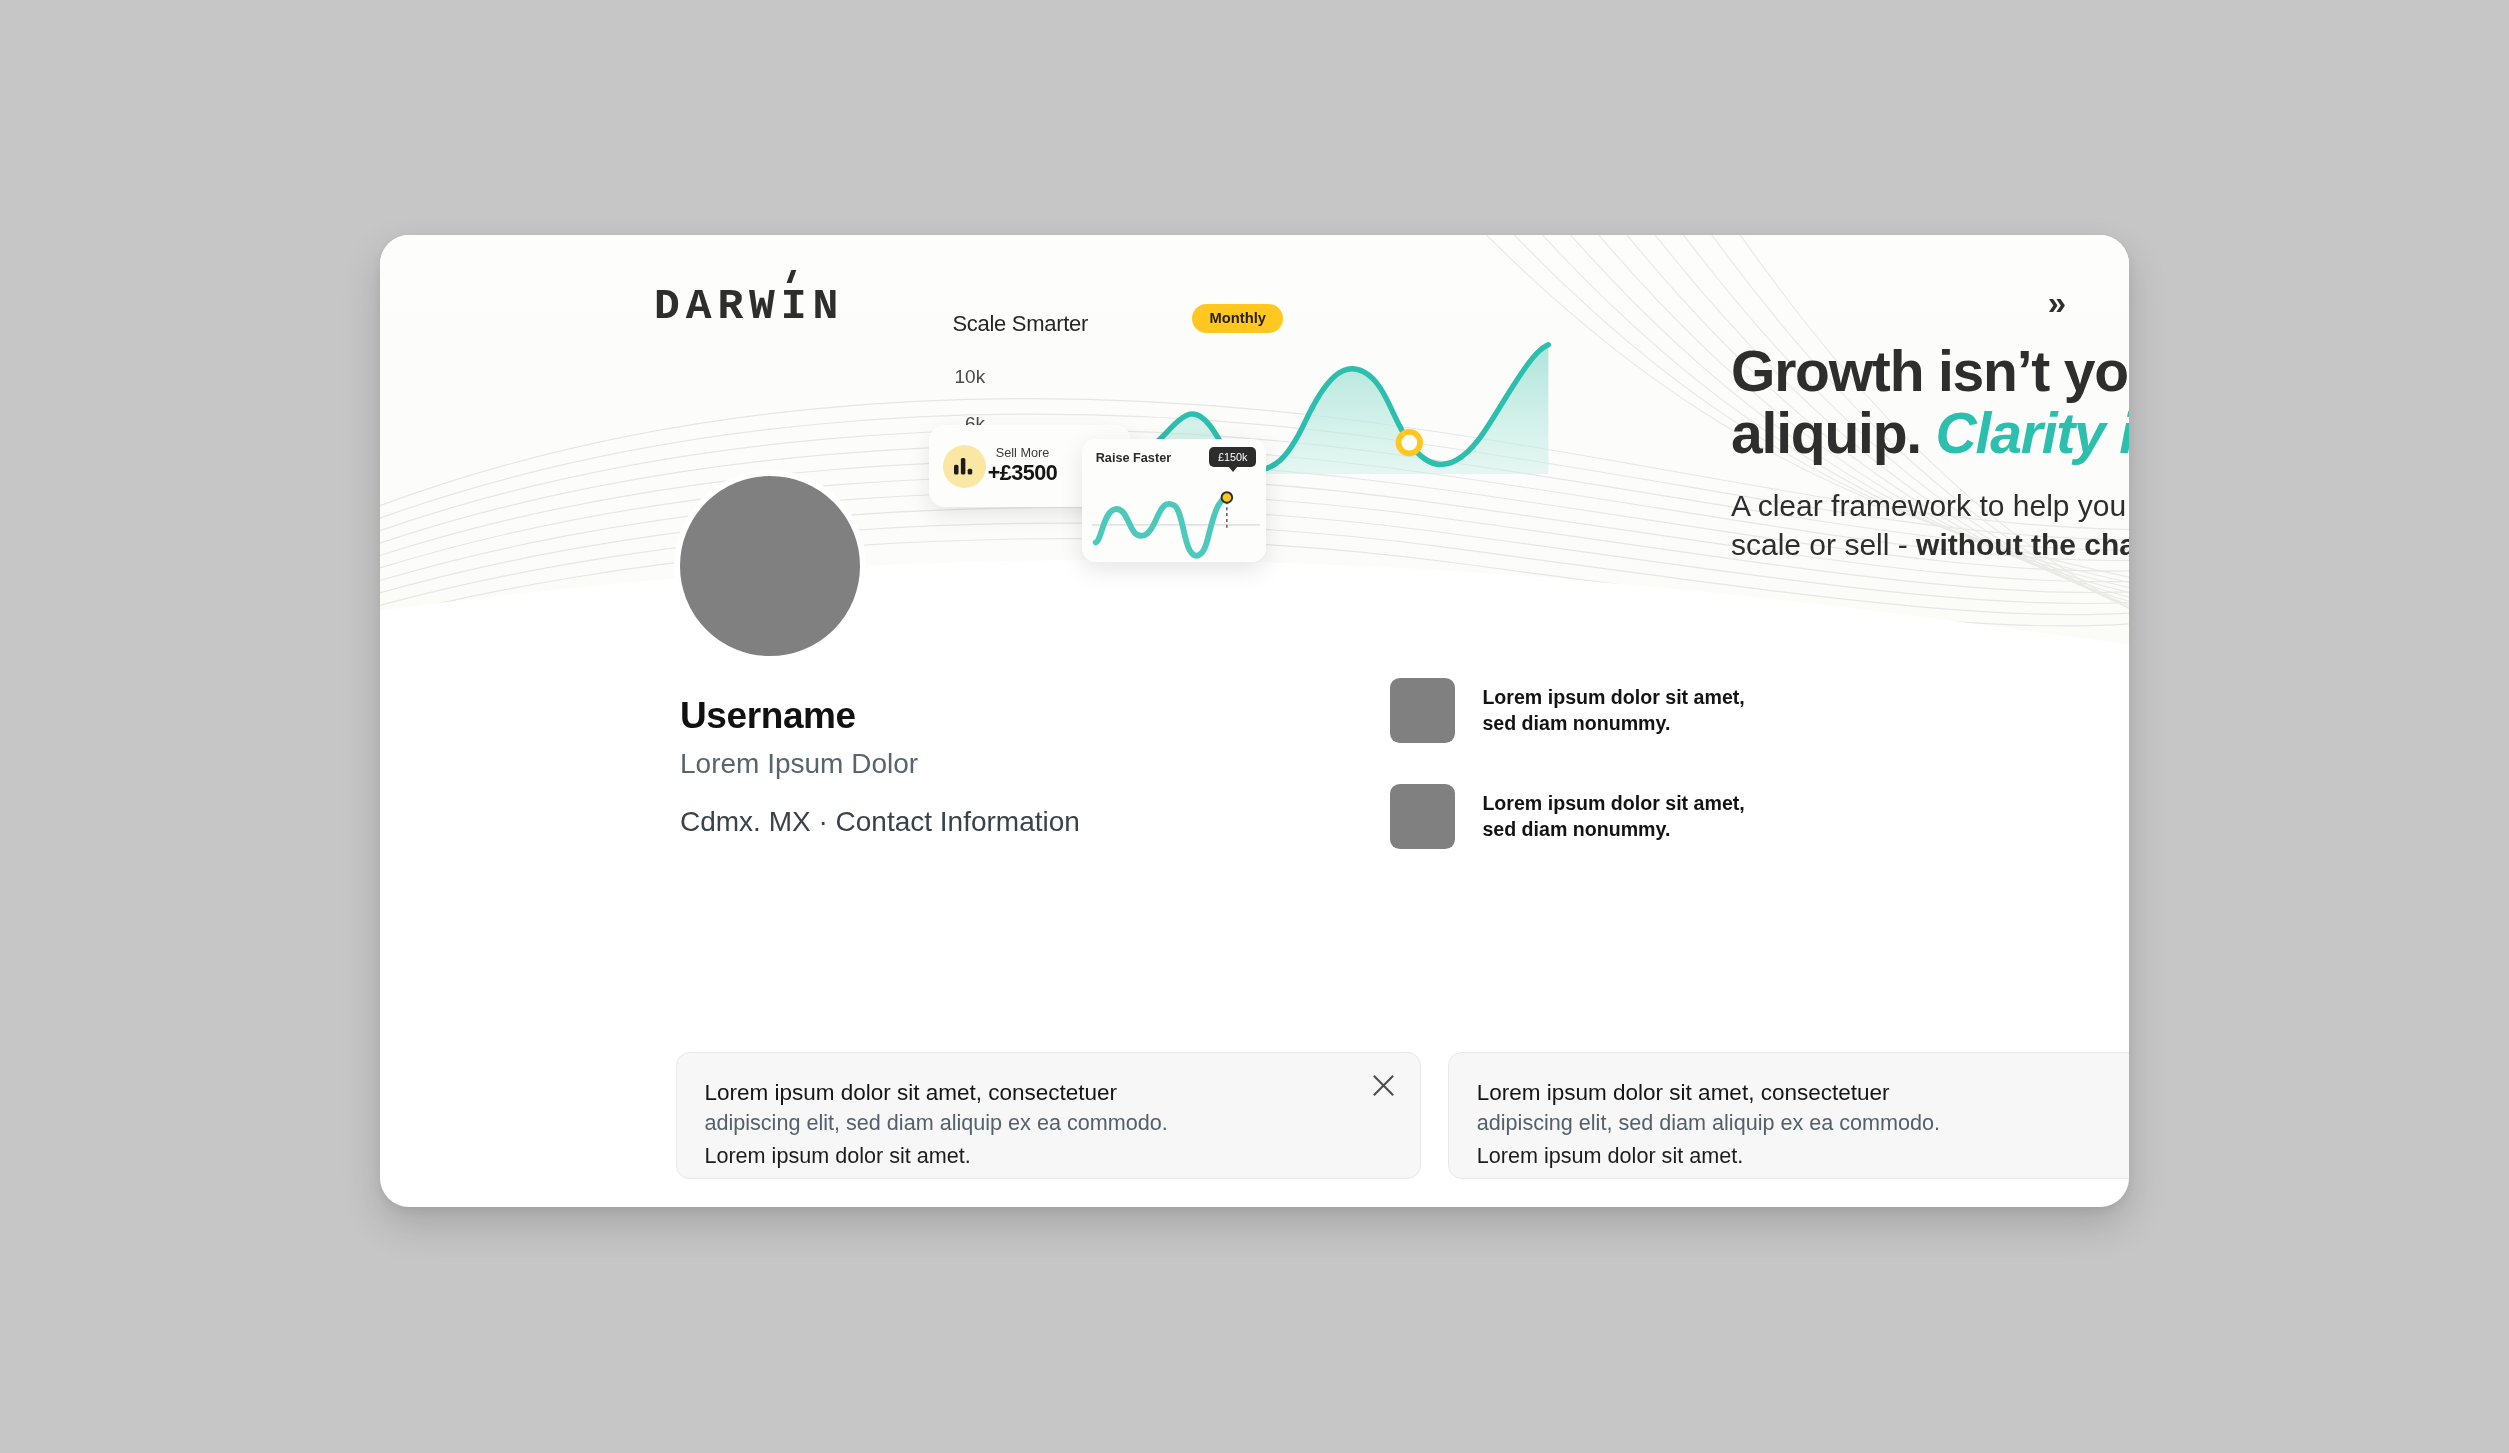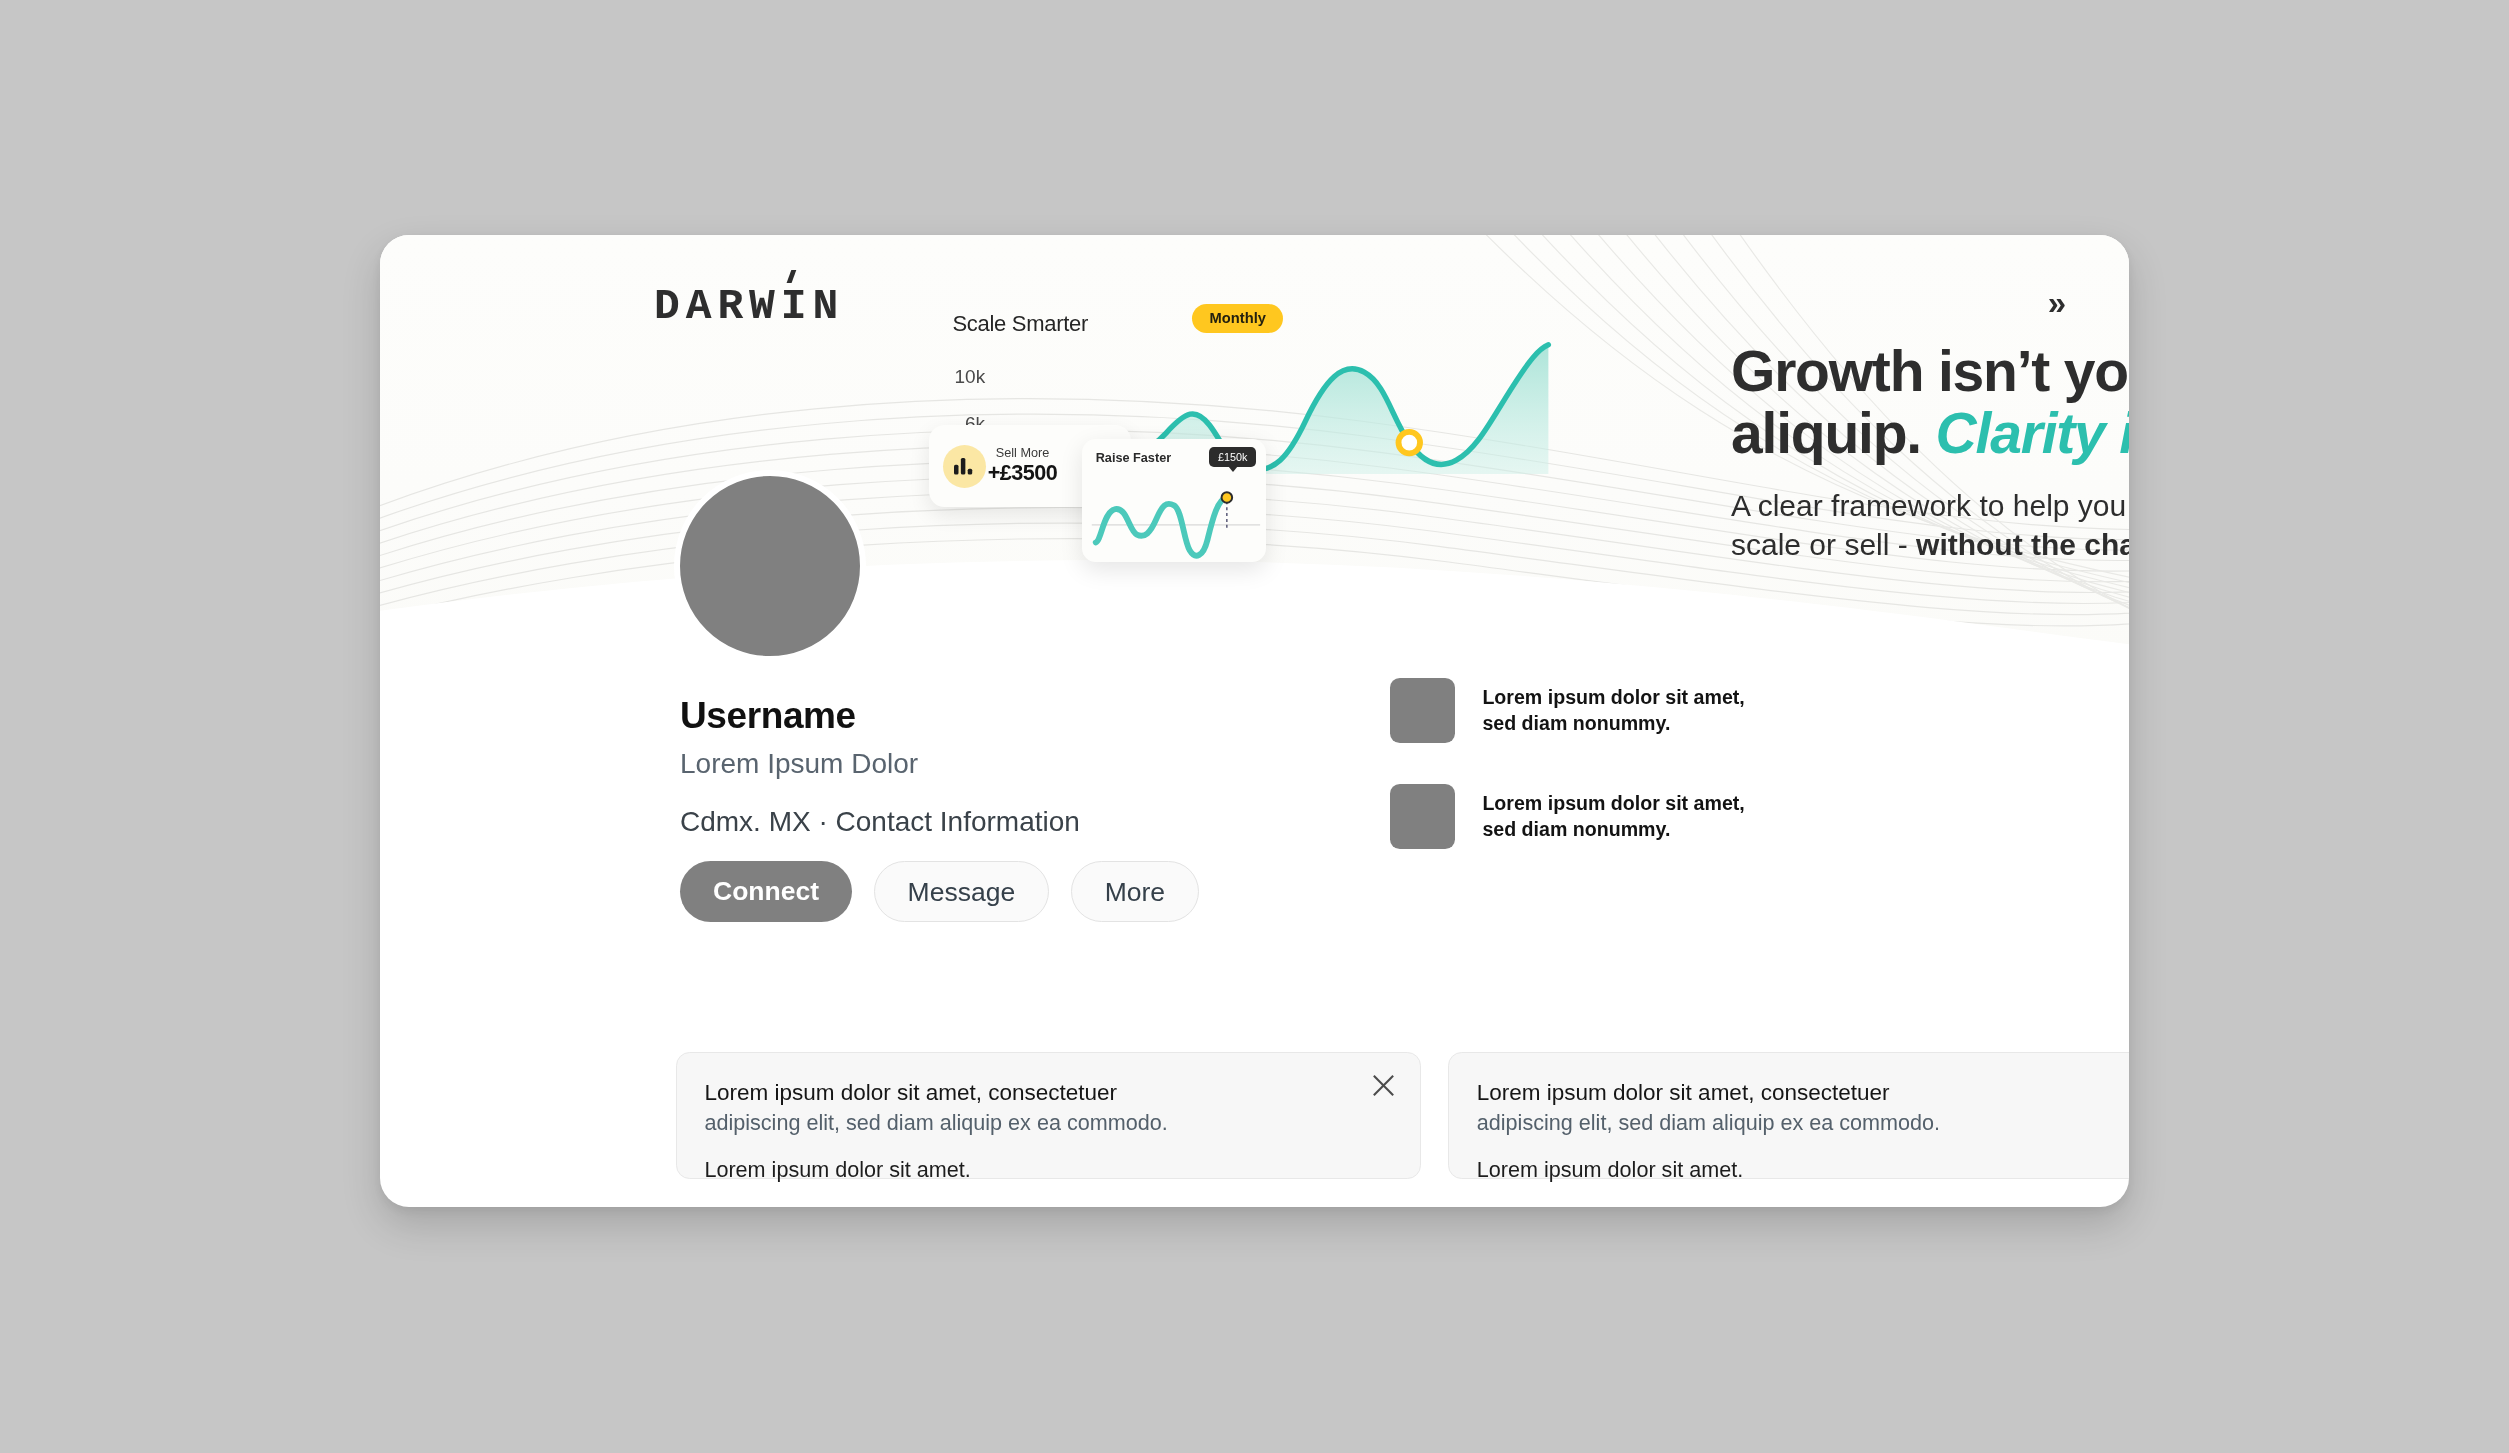--- a/index.html
+++ b/index.html
@@ -155,21 +155,21 @@
   .notes { position: absolute; left: 296px; top: 394px; display: flex; gap: 27.4px; }
   .note {
     position: relative;
     width: 745px; height: 127px;
     background: #f7f7f7; border: 1.5px solid #e8e8e8;
     border-radius: 13.7px;
     padding: 23.5px 27.4px;
   }
   .note-l1 { font-size: 22.5px; color: #161616; font-weight: 400; line-height: 1.42; }
   .note-l2 { font-size: 21.6px; color: #54606b; font-weight: 400; line-height: 1.42; }
-  .note-l3 { font-size: 21.6px; color: #1d1d1d; font-weight: 400; line-height: 1.42; margin-top: 16px; }
+  .note-l3 { font-size: 21.6px; color: #1d1d1d; font-weight: 400; line-height: 1.42; margin-top: 2px; }
   .note-close {
     position: absolute; right: 21.6px; top: 17.6px;
     width: 29px; height: 29px; cursor: pointer;
     color: #4b4b4b;
   }
 </style>
 </head>
 <body>
 
 <div class="stage">
@@ -285,25 +285,20 @@
     </div>
 
     <div class="avatar"></div>
 
     <div class="body-zone">
 
       <div class="username">Username</div>
       <div class="subtitle">Lorem Ipsum Dolor</div>
       <div class="location">Cdmx. MX · Contact Information</div>
 
-      <div class="btn-row">
-        <button class="btn btn-primary">Connect</button>
-        <button class="btn btn-ghost">Message</button>
-        <button class="btn btn-ghost">More</button>
-      </div>
 
       <div class="promo-list">
         <div class="promo-item">
           <div class="promo-thumb"></div>
           <div class="promo-text">
             <div>Lorem ipsum dolor sit amet,</div>
             <div>sed diam nonummy.</div>
           </div>
         </div>
         <div class="promo-item">

